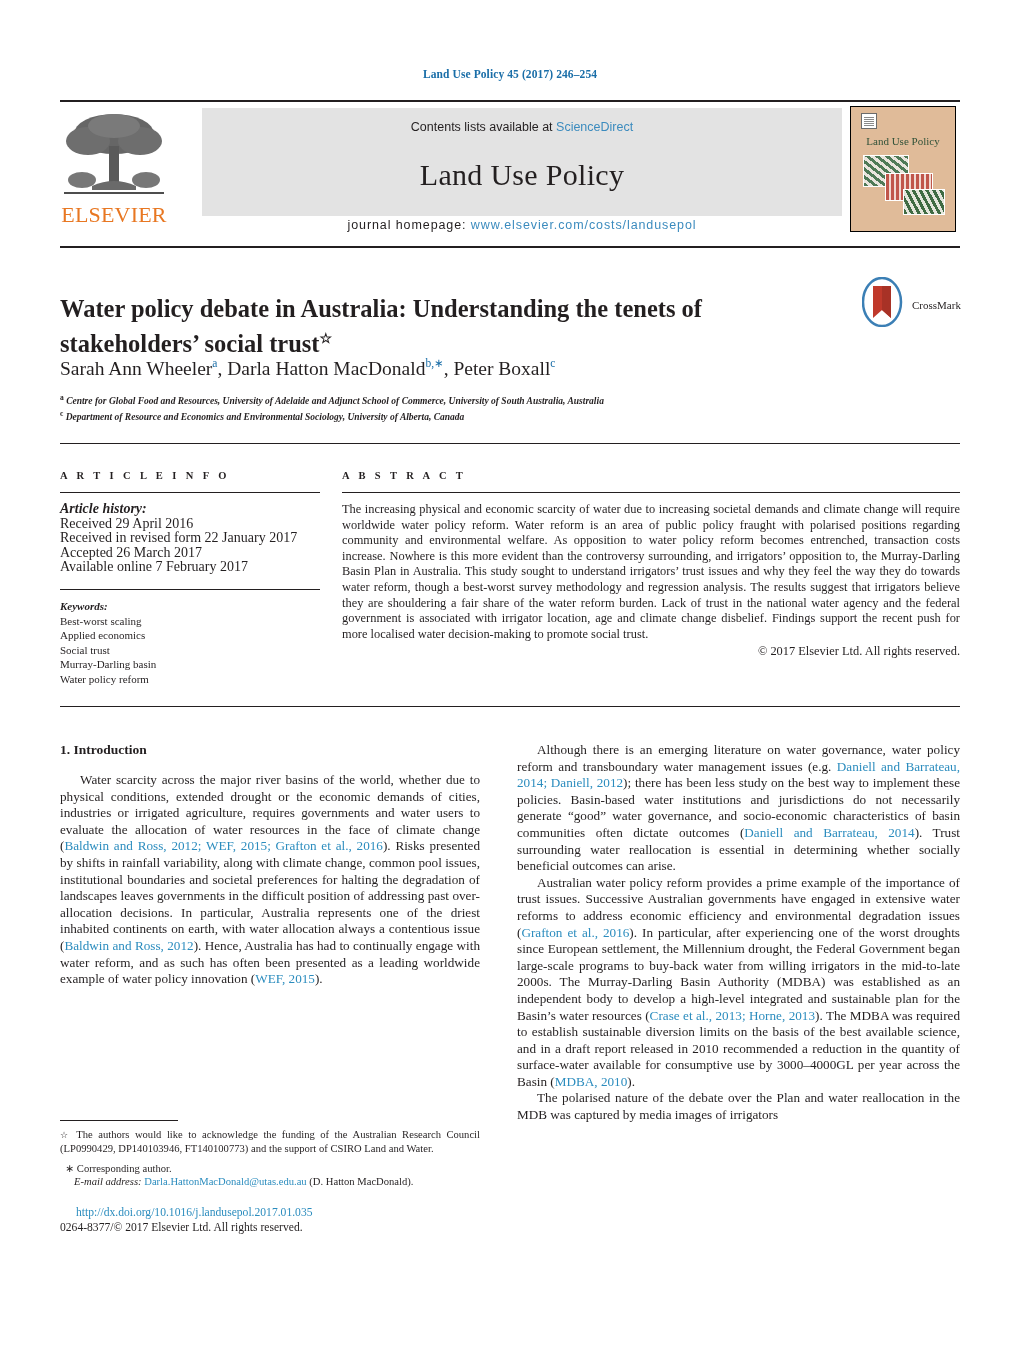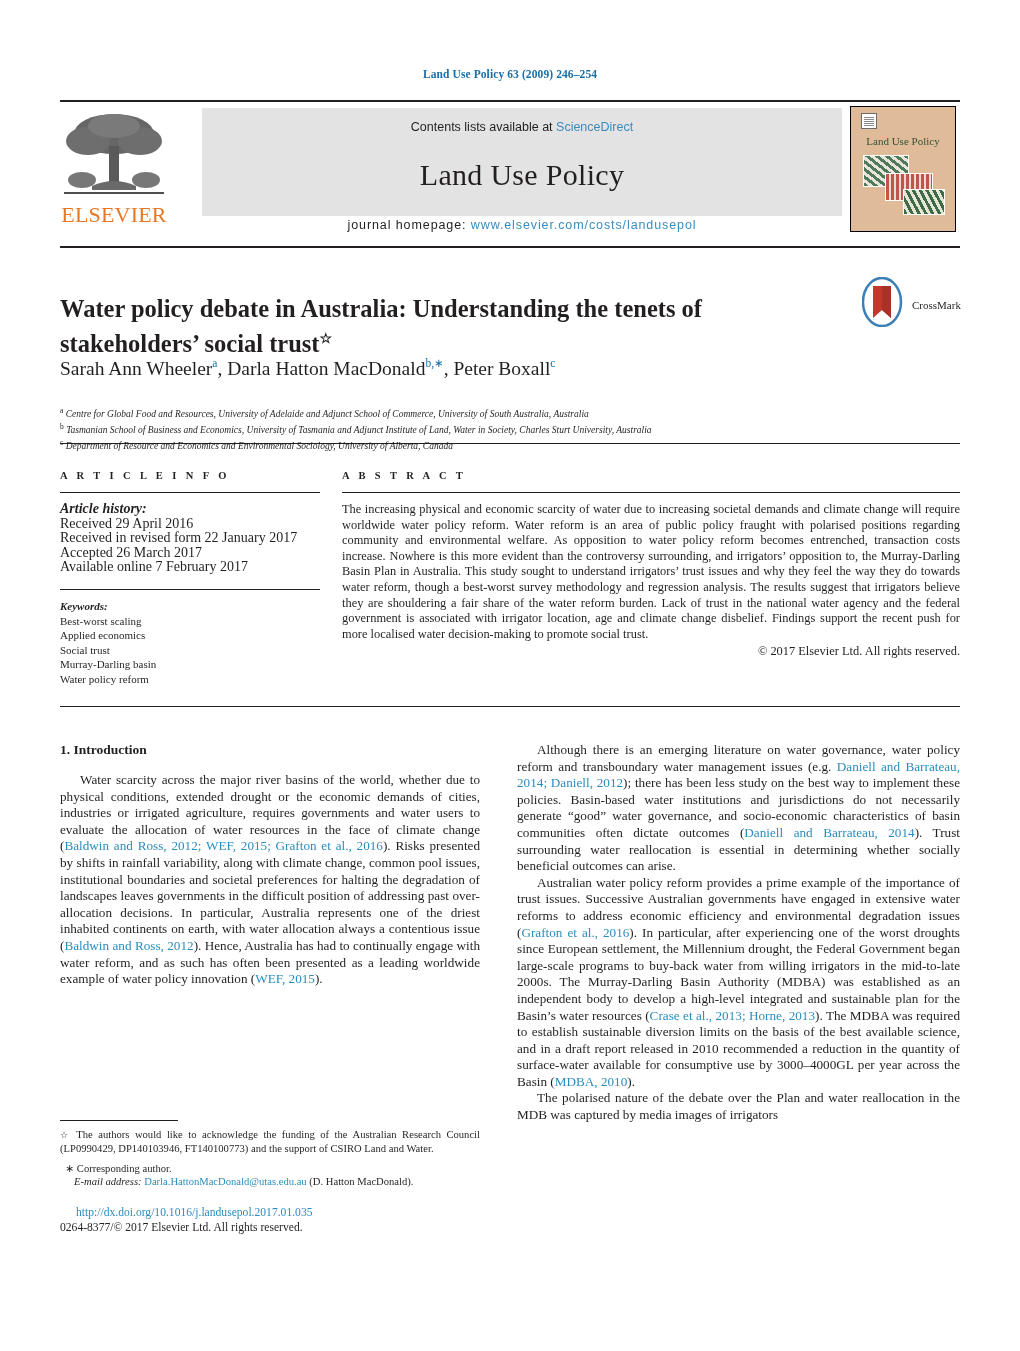--- a/index.html
+++ b/index.html
@@ -196,27 +196,28 @@
     font-size: 19.5px;
     color: #231f20;
   }
   .aff-mark {
     color: #1a6ea8;
     font-size: 11.5px;
     vertical-align: super;
   }
   .affil {
     position: absolute;
-    left: 60px; top: 405px;
+    left: 60px; top: 392px;
     width: 880px;
     font-family: "Liberation Serif", serif;
     font-style: italic;
     font-size: 9.5px;
     line-height: 12.6px;
     color: #231f20;
+    font-weight: bold;
   }
   .affil .sup {
     font-style: normal;
     vertical-align: super;
     font-size: 7.5px;
   }
 
   
   .info-rule {
     position: absolute;
@@ -370,21 +371,21 @@
     line-height: 15px;
     color: #231f20;
   }
   .doi-block .doi { color: #2b8cbe; padding-left: 16px; }
 </style>
 </head>
 <body>
 
 <div class="page">
 
-  <div class="runhead">Land Use Policy 63 (2009) 246–254</div>
+  <div class="runhead">Land Use Policy 45 (2017) 246–254</div>
 
   <div class="masthead">
 
     <div class="elsevier-logo">
       <div class="tree-box">
         <svg viewBox="0 0 104 92" width="104" height="92" aria-hidden="true">
           <g fill="#4d4d4d">
             <ellipse cx="52" cy="26" rx="40" ry="20" fill="#666"></ellipse>
             <ellipse cx="26" cy="33" rx="22" ry="14" fill="#6e6e6e"></ellipse>
             <ellipse cx="78" cy="33" rx="22" ry="14" fill="#6e6e6e"></ellipse>
@@ -431,21 +432,20 @@
     </svg>
     <span class="cm-label">CrossMark</span>
   </div>
 
   <div class="authors">
     <span>Sarah Ann Wheeler</span><span class="aff-mark">a</span><span>, </span><span>Darla Hatton MacDonald</span><span class="aff-mark">b,∗</span><span>, </span><span>Peter Boxall</span><span class="aff-mark">c</span>
   </div>
 
   <div class="affil">
     <div><span class="sup">a</span> <span>Centre for Global Food and Resources, University of Adelaide and Adjunct School of Commerce, University of South Australia, Australia</span></div>
-    <div><span class="sup">b</span> <span>Tasmanian School of Business and Economics, University of Tasmania and Adjunct Institute of Land, Water in Society, Charles Sturt University, Australia</span></div>
     <div><span class="sup">c</span> <span>Department of Resource and Economics and Environmental Sociology, University of Alberta, Canada</span></div>
   </div>
 
   <div class="info-rule"></div>
 
   <div class="col-info">
     <div class="sec-head">A R T I C L E   I N F O</div>
     <div class="thin-rule"></div>
     <div class="hist">
       <div class="lbl">Article history:</div>

